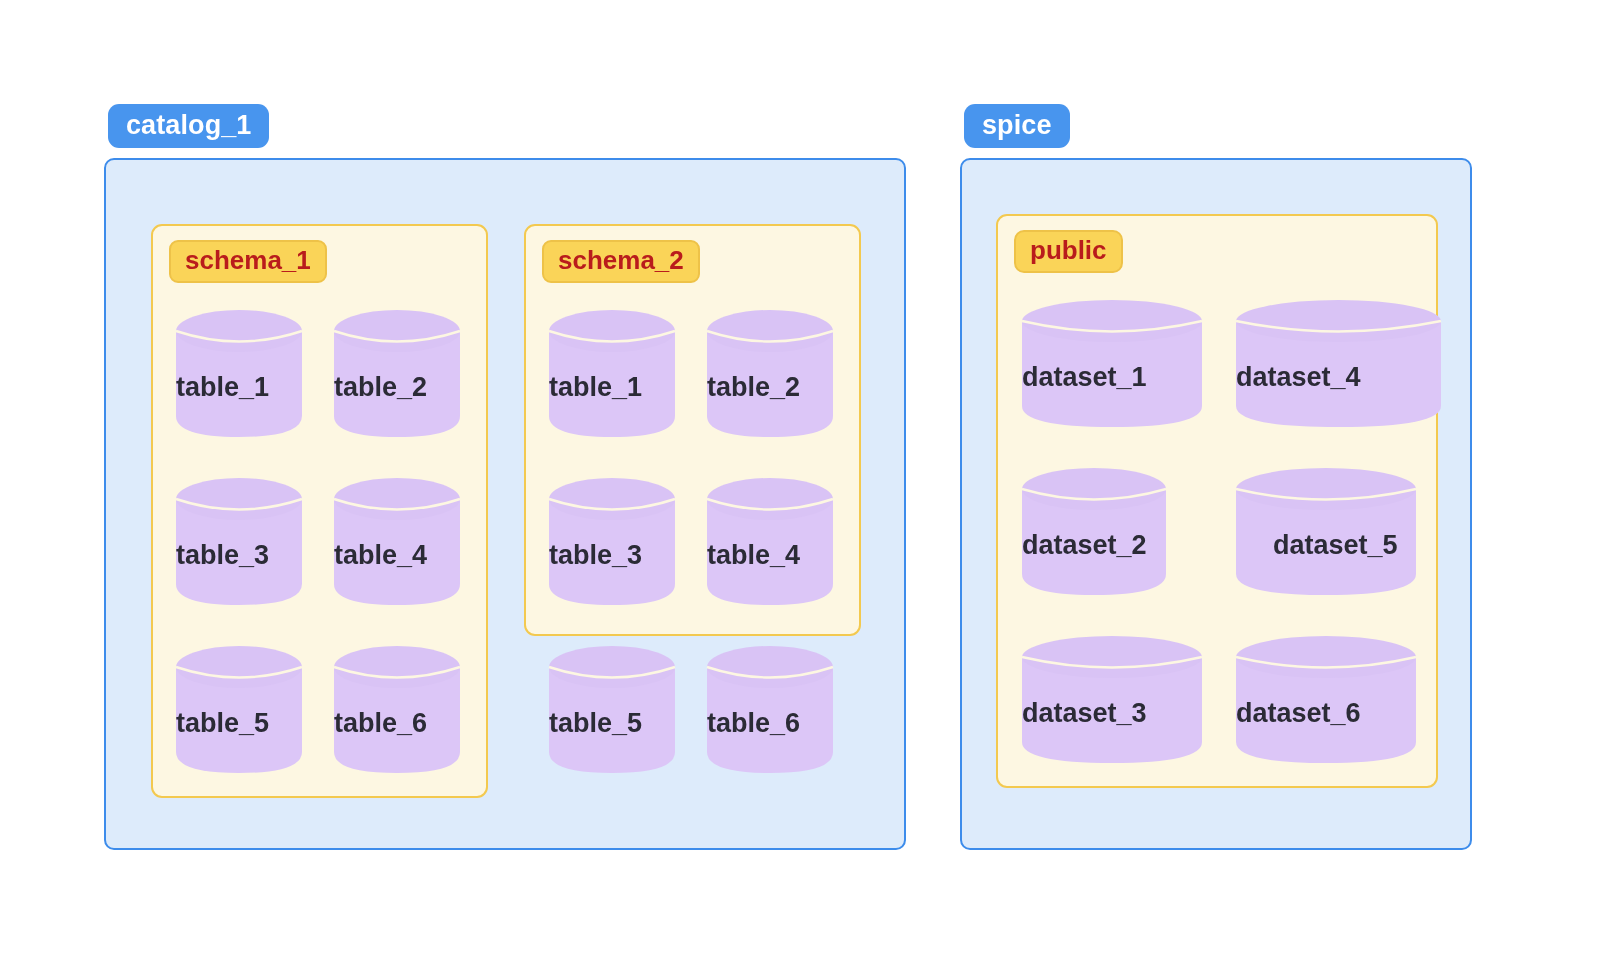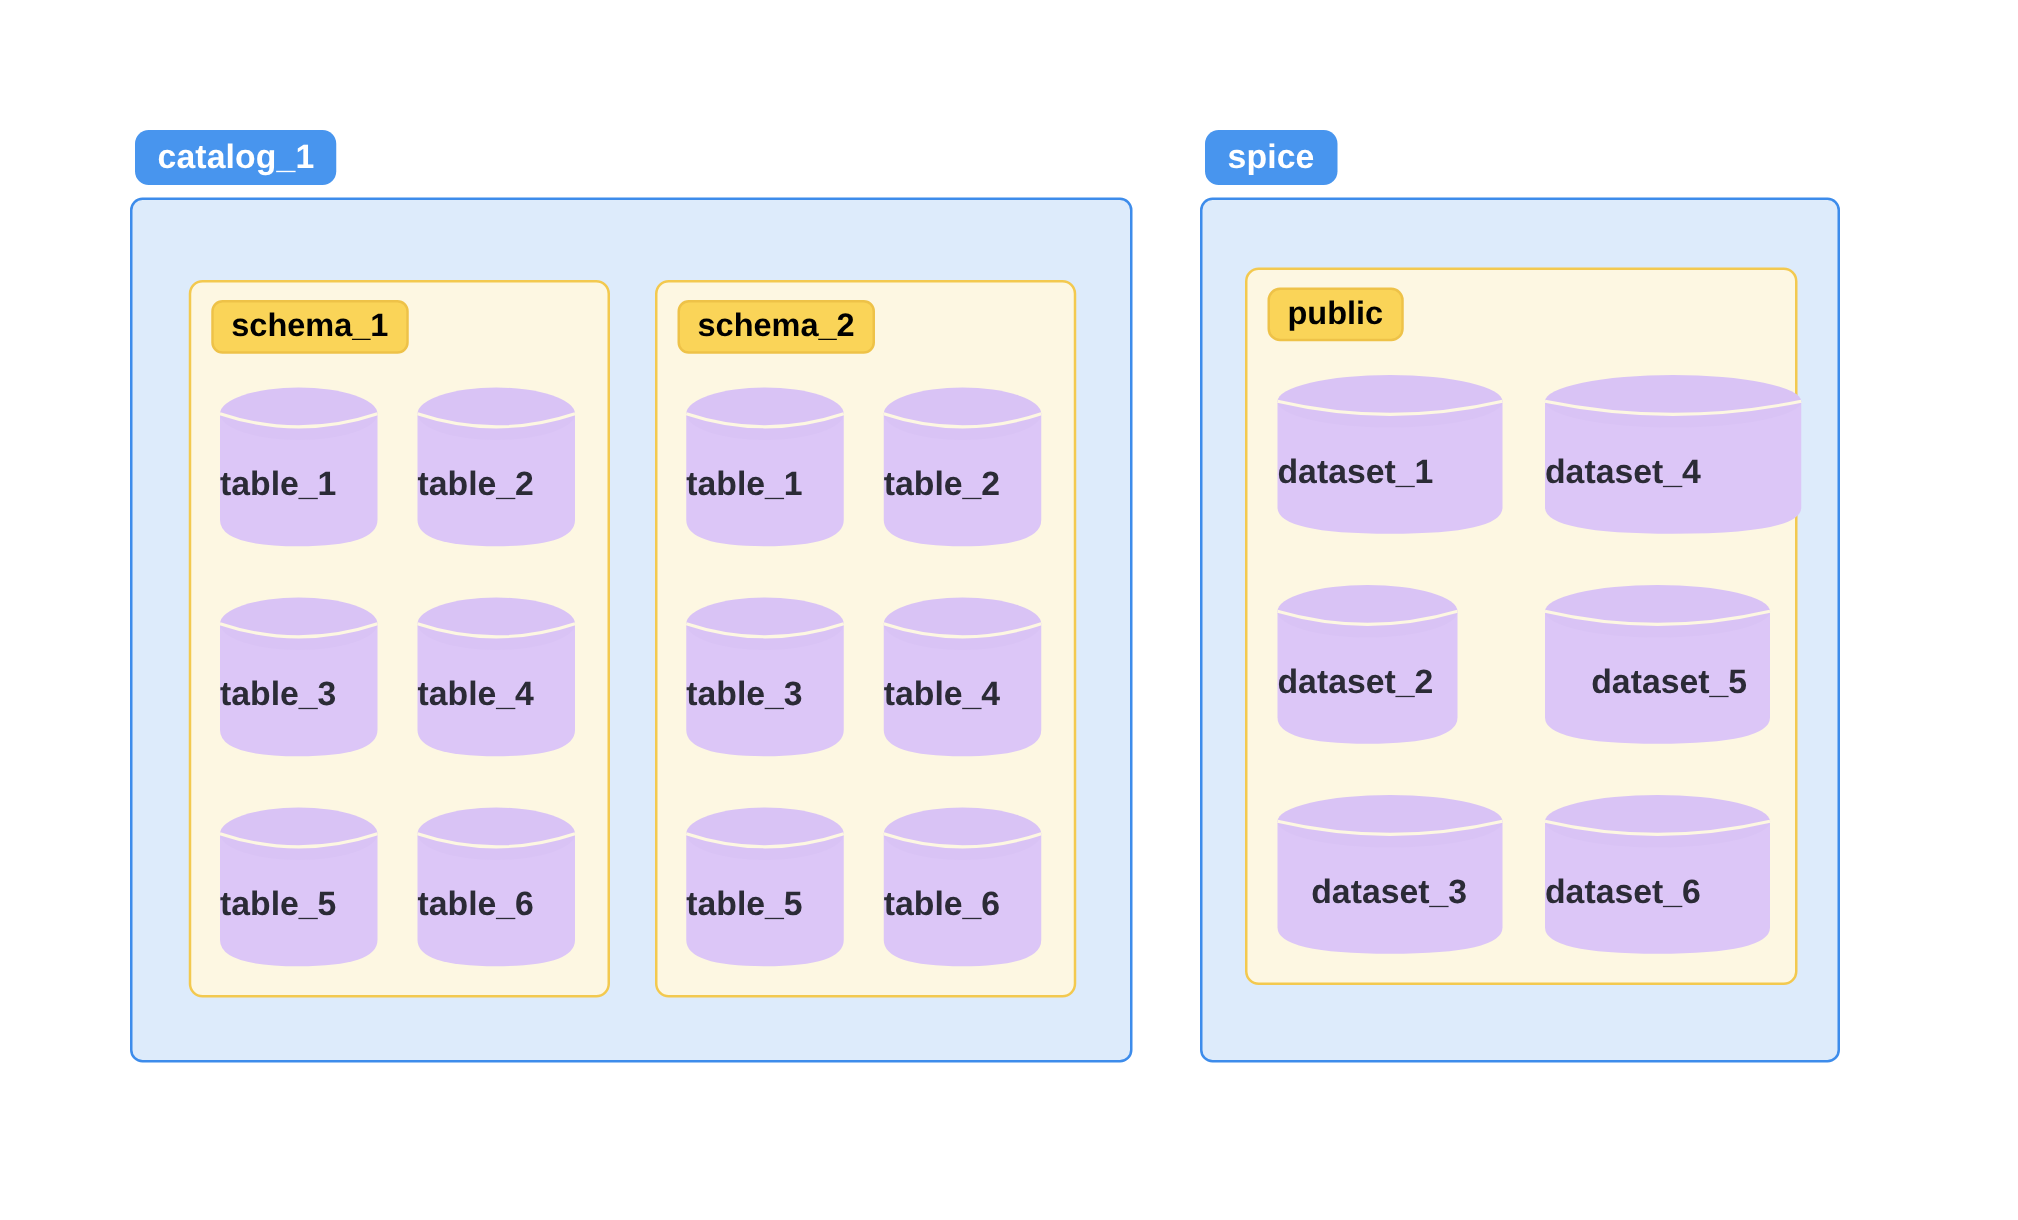--- a/index.html
+++ b/index.html
@@ -54,21 +54,21 @@
     position: absolute;
     background: #fdf7e2;
     border: 2px solid #f3c94f;
     border-radius: 11px;
     box-sizing: border-box;
   }
   .schema-badge {
     position: absolute;
     background: #fad458;
     border: 2px solid #eec248;
-    color: #000000;
+    color: #b91c1c;
     font-size: 26px;
     font-weight: bold;
     padding: 5px 14px 7px 14px;
     border-radius: 9px;
     line-height: 1.05;
     white-space: nowrap;
     box-sizing: border-box;
   }
 
   
@@ -151,21 +151,21 @@
         <div class="cylinder" style="left:181px; top:420px; width:126px; height:127px;">
           <svg viewBox="0 0 126 127" preserveAspectRatio="none">
             <path d="M0,21 L0,106 Q0,127 63,127 Q126,127 126,106 L126,21 Z" fill="#dcc6f7"></path>
             <ellipse cx="63" cy="21" rx="63" ry="21" fill="#d9c3f5"></ellipse>
             <path d="M0,21 Q63,42 126,21" fill="none" stroke="#fdf7e2" stroke-width="2.4"></path>
           </svg>
           <div class="cyl-label" style="top:64px;">table_6</div>
         </div>
       </div>
 
-      <div class="schema-box" style="left:418px; top:64px; width:337px; height:574px;">
+      <div class="schema-box" style="left:418px; top:64px; width:337px; height:412px;">
         <div class="schema-badge" style="left:16px; top:14px;">schema_2</div>
 
         <div class="cylinder" style="left:23px; top:84px; width:126px; height:127px;">
           <svg viewBox="0 0 126 127" preserveAspectRatio="none">
             <path d="M0,21 L0,106 Q0,127 63,127 Q126,127 126,106 L126,21 Z" fill="#dcc6f7"></path>
             <ellipse cx="63" cy="21" rx="63" ry="21" fill="#d9c3f5"></ellipse>
             <path d="M0,21 Q63,42 126,21" fill="none" stroke="#fdf7e2" stroke-width="2.4"></path>
           </svg>
           <div class="cyl-label" style="top:64px;">table_1</div>
         </div>
@@ -237,21 +237,21 @@
             <path d="M0,21 Q90,42 180,21" fill="none" stroke="#fdf7e2" stroke-width="2.4"></path>
           </svg>
           <div class="cyl-label" style="top:64px;">dataset_2</div>
         </div>
         <div class="cylinder" style="left:24px; top:420px; width:180px; height:127px;">
           <svg viewBox="0 0 180 127" preserveAspectRatio="none">
             <path d="M0,21 L0,106 Q0,127 90,127 Q180,127 180,106 L180,21 Z" fill="#dcc6f7"></path>
             <ellipse cx="90" cy="21" rx="90" ry="21" fill="#d9c3f5"></ellipse>
             <path d="M0,21 Q90,42 180,21" fill="none" stroke="#fdf7e2" stroke-width="2.4"></path>
           </svg>
-          <div class="cyl-label" style="top:64px;padding-left:27px;">dataset_3</div>
+          <div class="cyl-label" style="top:64px;">dataset_3</div>
         </div>
 
         <div class="cylinder" style="left:238px; top:84px; width:205px; height:127px;">
           <svg viewBox="0 0 180 127" preserveAspectRatio="none">
             <path d="M0,21 L0,106 Q0,127 90,127 Q180,127 180,106 L180,21 Z" fill="#dcc6f7"></path>
             <ellipse cx="90" cy="21" rx="90" ry="21" fill="#d9c3f5"></ellipse>
             <path d="M0,21 Q90,42 180,21" fill="none" stroke="#fdf7e2" stroke-width="2.4"></path>
           </svg>
           <div class="cyl-label" style="top:64px;">dataset_4</div>
         </div>

